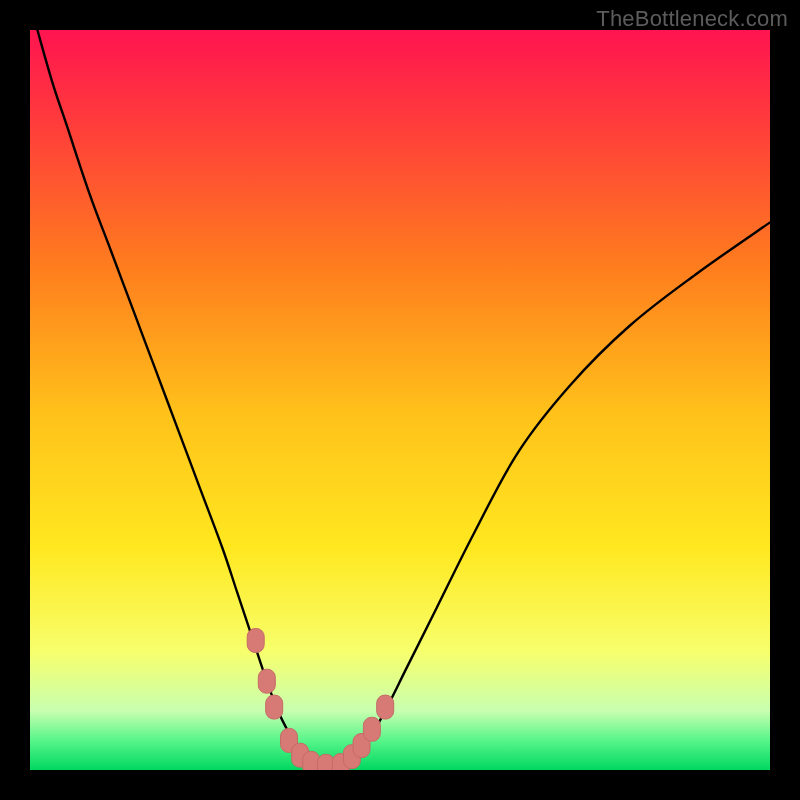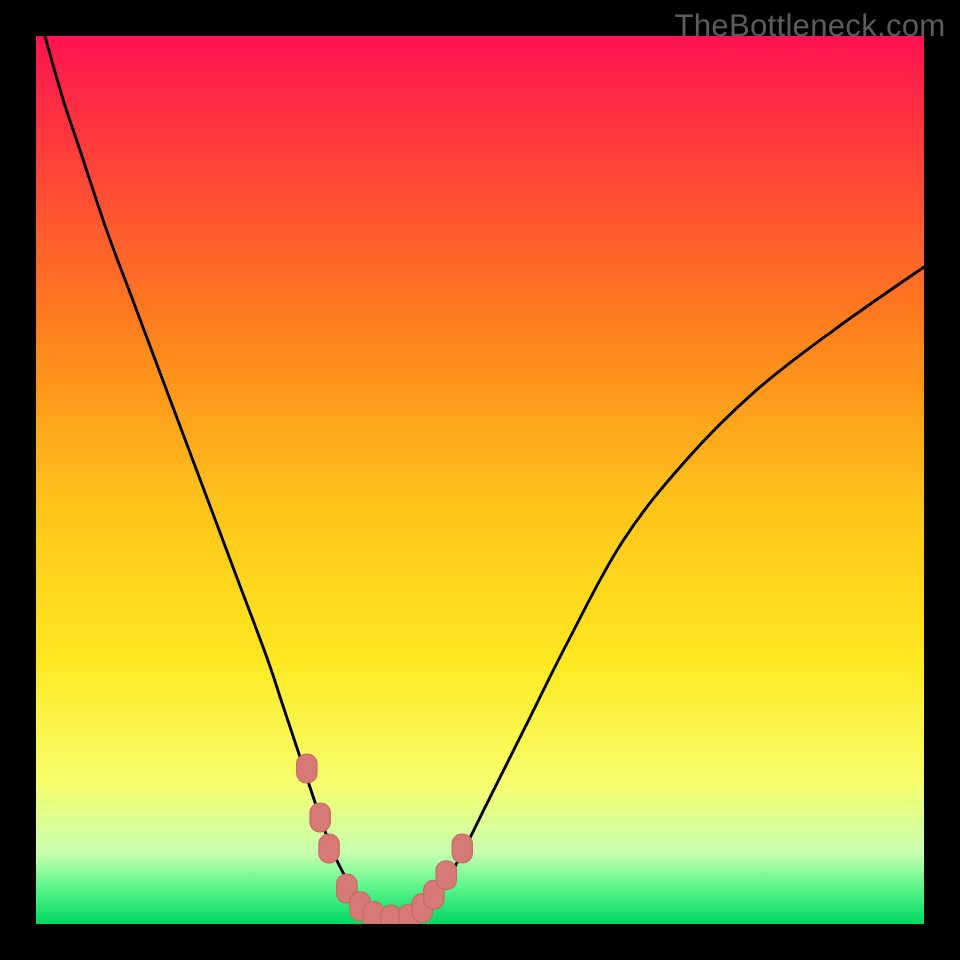--- a/index.html
+++ b/index.html
@@ -39,21 +39,21 @@
     left: 0;
     top: 0;
     width: 100%;
     height: 100%;
   }
   .watermark {
     position: absolute;
     top: 6px;
     right: 12px;
     color: #5c5c5c;
-    font-size: 26px;
+    font-size: 22px;
     font-weight: 500;
     letter-spacing: 0.2px;
     user-select: none;
   }
 </style>
 </head>
 <body>
 
 <div class="frame">
   <div class="plot">

